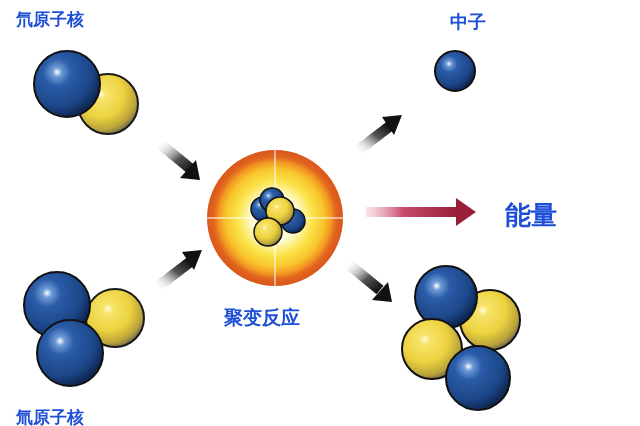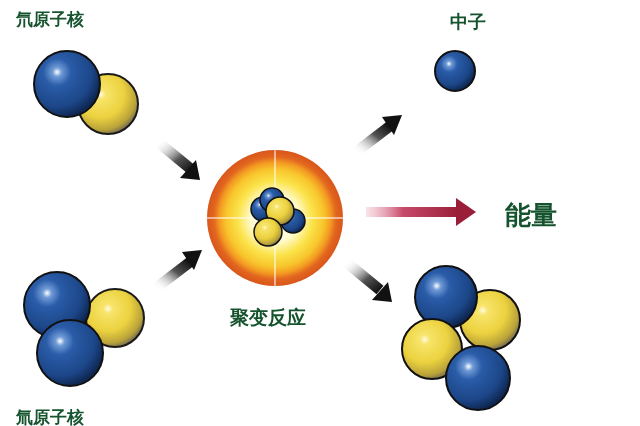--- a/index.html
+++ b/index.html
@@ -1,18 +1,18 @@
 <!DOCTYPE html>
 <html><head>
 <meta charset="utf-8">
 <style>
   html, body { margin: 0; padding: 0; }
   body { width: 640px; height: 426px; background: #ffffff; position: relative; overflow: hidden;
          font-family: "DejaVu Sans", sans-serif; }
-  .label { position: absolute; font-weight: bold; color: #14532d; white-space: nowrap; }
+  .label { position: absolute; font-weight: bold; color: #1d4ed8; white-space: nowrap; }
   svg { position: absolute; left: 0; top: 0; }
 </style>
 </head>
 <body>
 
 <svg width="640" height="426" viewBox="0 0 640 426">
   <defs>
     <radialGradient id="blueBall" cx="35%" cy="32%" r="70%">
       <stop offset="0%" stop-color="#ffffff"></stop>
       <stop offset="10%" stop-color="#6f9ad6"></stop>
@@ -107,15 +107,15 @@
   <g>
     <circle cx="490" cy="320" r="30" fill="url(#yellowBall)" stroke="#111" stroke-width="2"></circle>
     <circle cx="446" cy="297" r="31" fill="url(#blueBall)" stroke="#111" stroke-width="2"></circle>
     <circle cx="432" cy="349" r="30" fill="url(#yellowBall)" stroke="#111" stroke-width="2"></circle>
     <circle cx="478" cy="378" r="32" fill="url(#blueBall)" stroke="#111" stroke-width="2"></circle>
   </g>
 </svg>
 
 <div class="label" style="left:16px; top:8px; font-size:17px;">氘原子核</div>
 <div class="label" style="left:16px; top:406px; font-size:17px;">氚原子核</div>
-<div class="label" style="left:230px; top:305px; font-size:19px;">聚变反应</div>
+<div class="label" style="left:224px; top:305px; font-size:19px;">聚变反应</div>
 <div class="label" style="left:430px; top:10px; font-size:18px;margin-left:20px;">中子</div>
 <div class="label" style="left:505px; top:198px; font-size:26px;text-align:right;">能量</div>
 
 </body></html>

